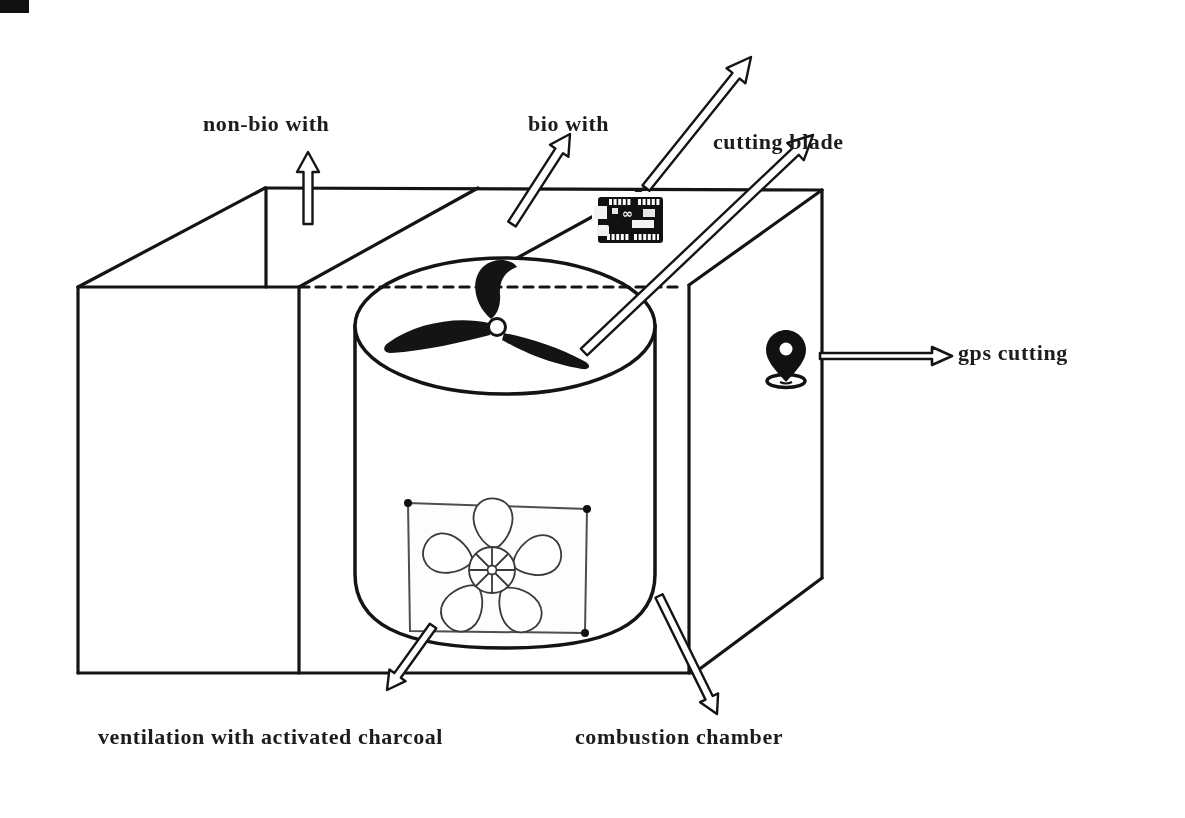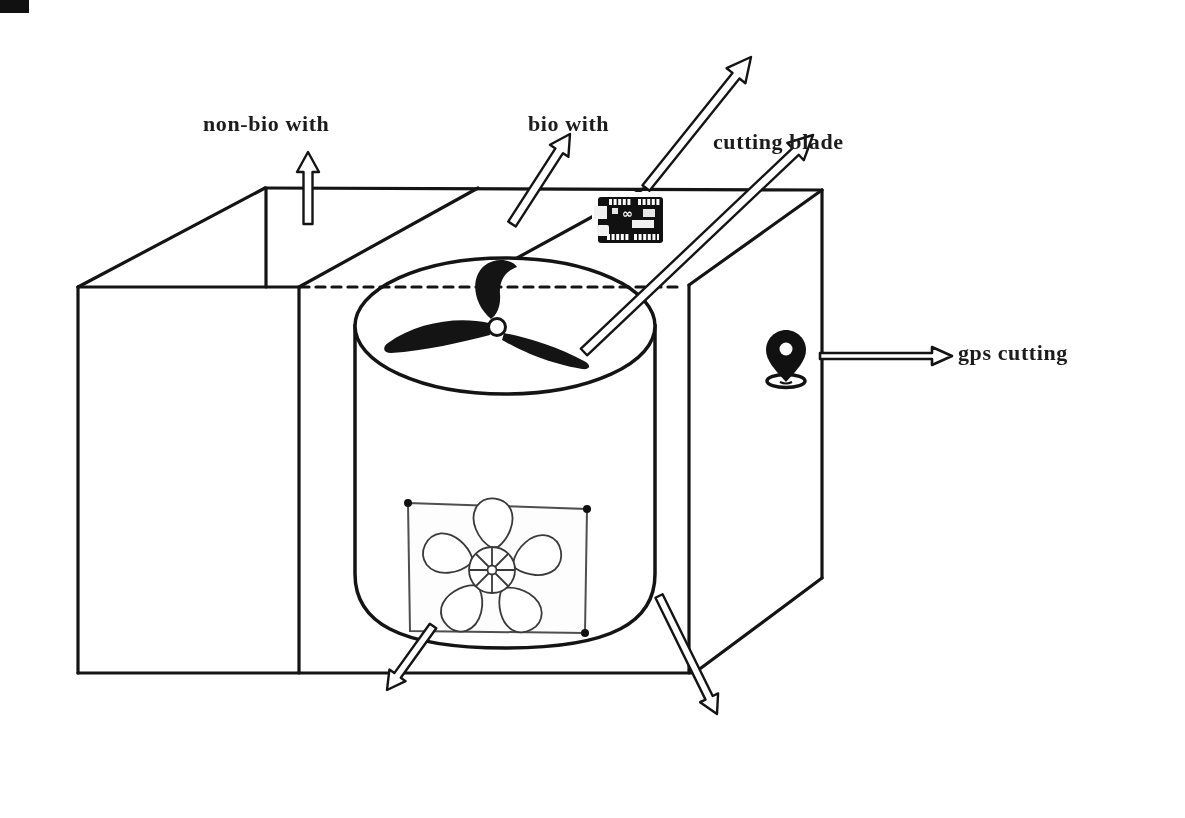--- a/index.html
+++ b/index.html
@@ -102,14 +102,16 @@
       <path stroke-width="2.6" d="M820,359 L932,359 L932,365 L952,356 L932,347 L932,353 L820,353 Z"></path>
       <path d="M429.8,623.7 L394.3,673.1 L389.4,669.6 L387,690 L405.6,681.2 L400.8,677.7 L436.3,628.3 Z"></path>
       <path d="M655.4,597.8 L705.5,699.6 L700.1,702.2 L717,714 L718.1,693.4 L712.7,696 L662.6,594.2 Z"></path>
     </g>
   </svg>
 
   <div class="lbl serif" style="left:203px;top:111px;">non-bio with</div>
   <div class="lbl serif" style="left:528px;top:111px;">bio with</div>
   <div class="lbl serif" style="left:713px;top:111px;margin-top:18px;">cutting blade</div>
   <div class="lbl serif" style="left:958px;top:340px;">gps cutting</div>
+  <div class="lbl serif" style="left:98px;top:724px;">ventilation with activated charcoal</div>
+  <div class="lbl serif" style="left:575px;top:724px;">combustion chamber</div>
 
 </div>
 
 </body></html>

